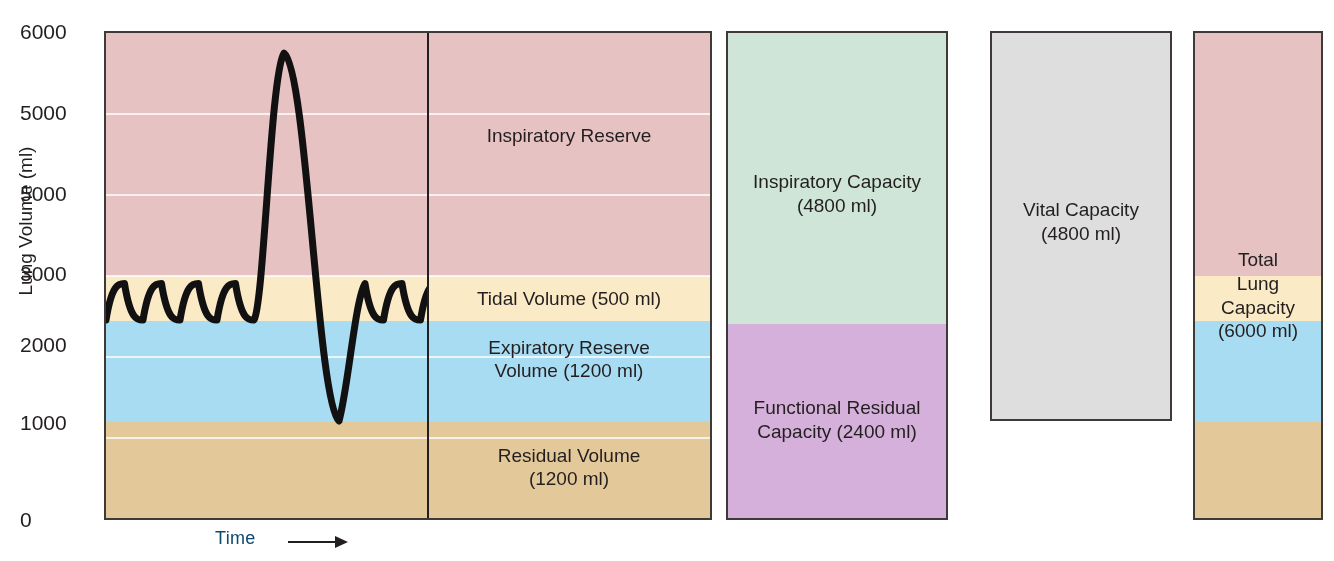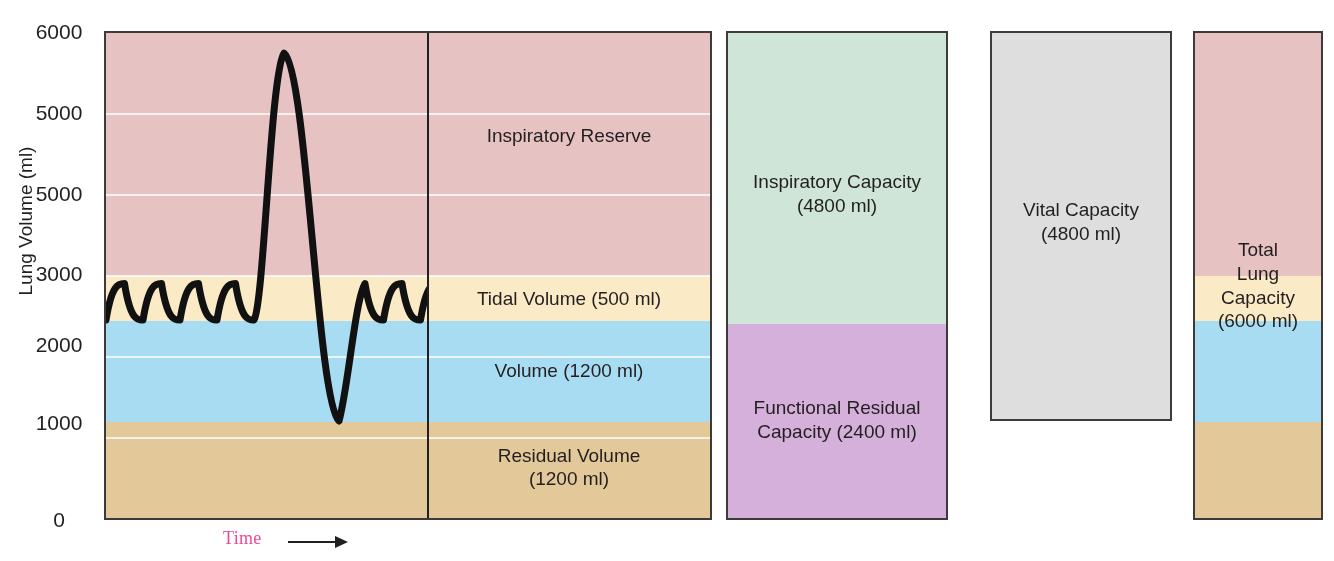--- a/index.html
+++ b/index.html
@@ -22,34 +22,33 @@
     transform-origin:center center;
     text-align:center;
     font-size:19px;
     color:#231f20;
     white-space:nowrap;
   }
   .ytick{
     position:absolute;
     right:0;
     width:78px;
-    text-align:center;
+    text-align:left;
     font-size:21px;
     color:#231f20;
     line-height:1;
   }
   .ytick-wrap{position:absolute;left:16px;top:0;width:82px;height:561px;}
 
   .timelabel{
     position:absolute;
-    left:223px; top:528px;
+    left:215px; top:528px;
     font-size:18px;
-    color:#ec4899;
+    color:#0c4a6e;
     letter-spacing:.3px;
-    font-family:Liberation Serif, serif;
   }
   .timearrow{
     position:absolute;
     left:288px; top:541px;
     width:58px;height:2px;background:#231f20;
   }
   .timearrow:after{
     content:"";
     position:absolute;right:-2px;top:-5px;
     border-left:13px solid #231f20;
@@ -140,21 +139,21 @@
 
     <div class="bandlabel" style="left:327px;top:91px;">
       <span>Inspiratory Reserve</span><br>
     </div>
 
     <div class="bandlabel" style="left:327px;top:254px;">
       <span>Tidal Volume (500 ml)</span>
     </div>
 
     <div class="bandlabel" style="left:327px;top:303px;">
-      <br>
+      <span>Expiratory Reserve</span><br>
       <span>Volume (1200 ml)</span>
     </div>
 
     <div class="bandlabel" style="left:327px;top:411px;">
       <span>Residual Volume</span><br>
       <span>(1200 ml)</span>
     </div>
   </div>
 
   <div class="panel" id="ic-col">
@@ -179,21 +178,21 @@
       <span>(4800 ml)</span>
     </div>
   </div>
 
   <div class="panel" id="tlc-col">
     <div class="band" style="top:0px;height:243px;background:#e6c2c2;"></div>
     <div class="band" style="top:243px;height:45px;background:#faeac6;"></div>
     <div class="band" style="top:288px;height:101px;background:#a8dcf2;"></div>
     <div class="band" style="top:389px;height:96px;background:#e3c89a;"></div>
 
-    <div class="tlc-label" style="top:205px;">
+    <div class="tlc-label" style="top:215px;">
       <span>Total</span><br>
       <span>Lung</span><br>
       <span>Capacity</span><br>
       <span>(6000 ml)</span>
     </div>
   </div>
 
   <div class="timelabel">Time</div>
   <div class="timearrow"></div>
 

